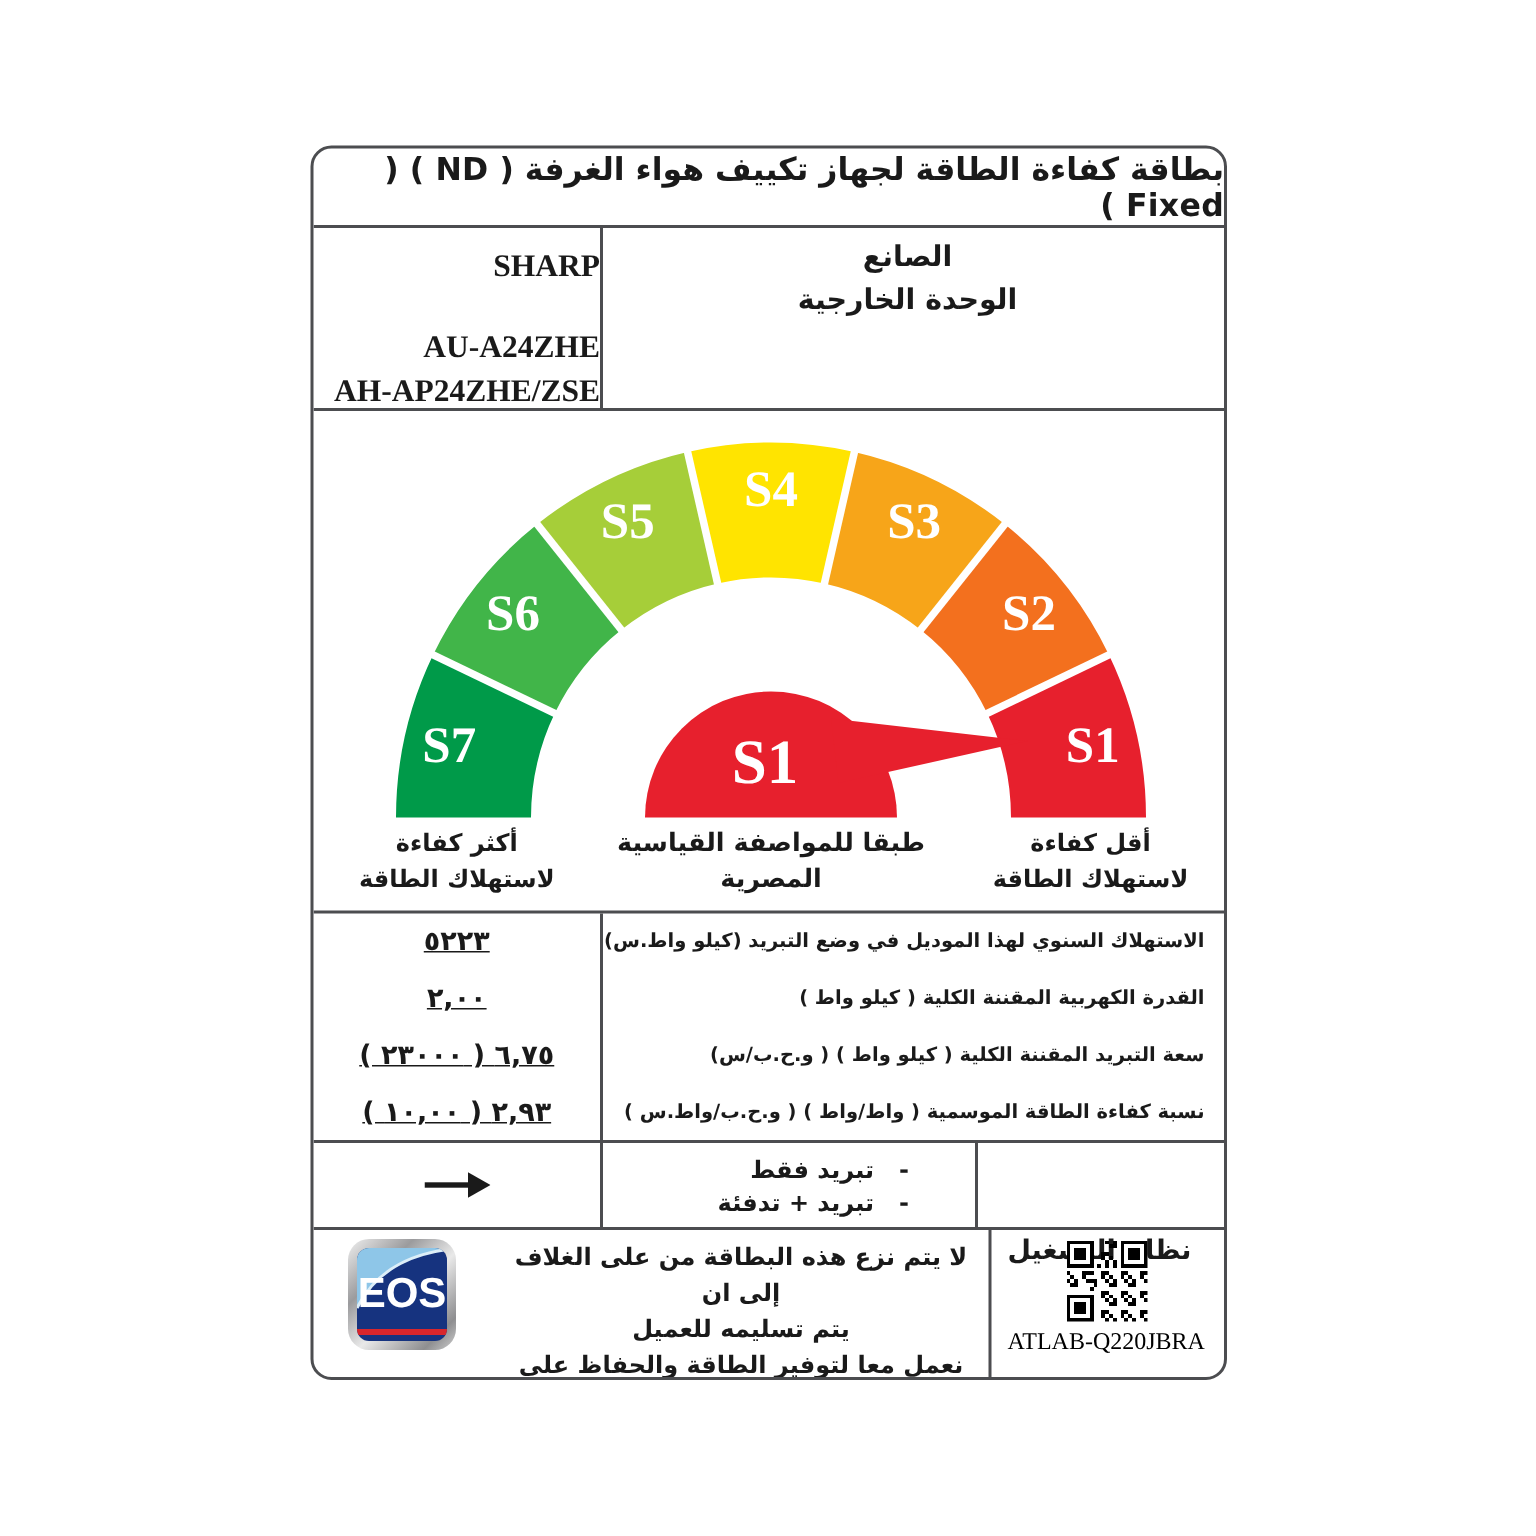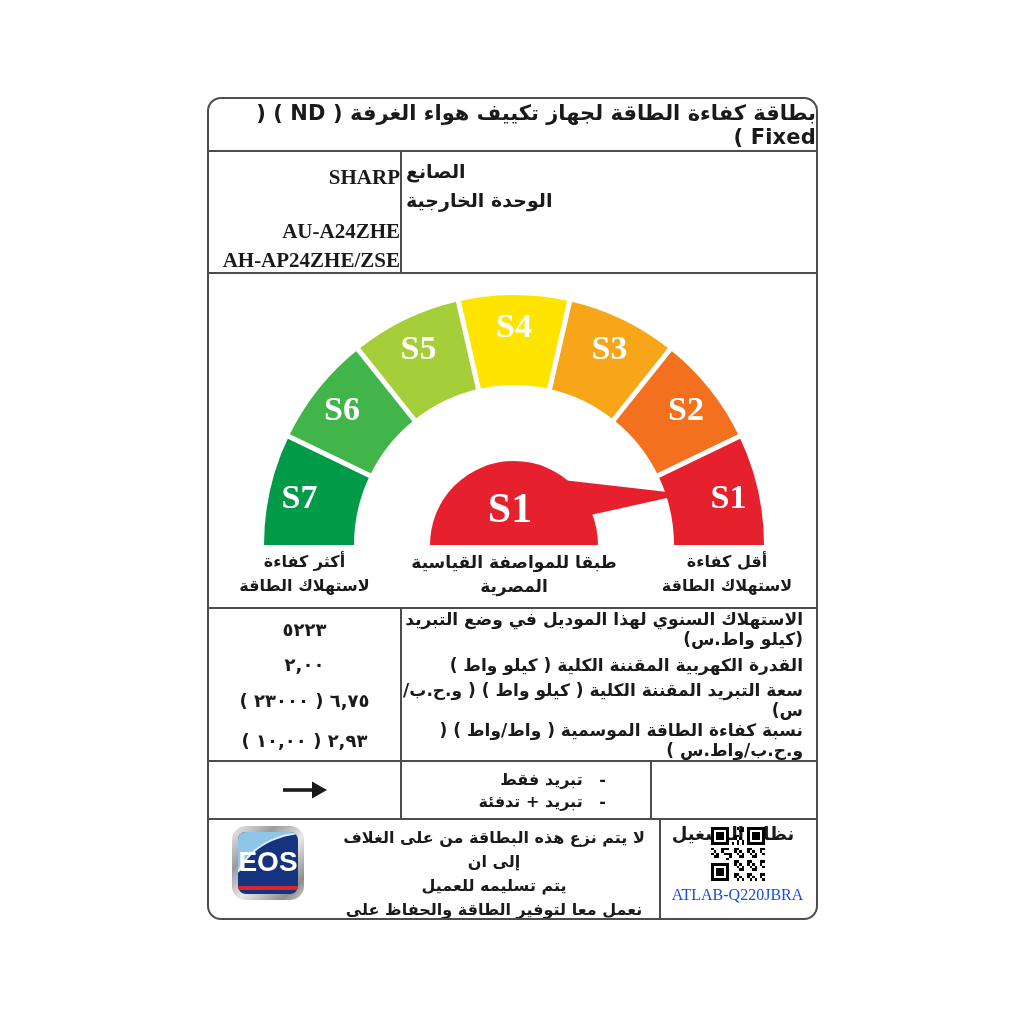--- a/index.html
+++ b/index.html
@@ -9,56 +9,56 @@
     border:2px solid #4c4d50;border-radius:14px;background:#fff;
     box-sizing:border-box;overflow:hidden;
   }
   .sec{position:relative;box-sizing:border-box;}
   .sec-title{height:53px;border-bottom:2px solid #4c4d50;display:flex;align-items:center;justify-content:center;}
   .title-text{font-size:21px;font-weight:bold;letter-spacing:.2px;}
   .sec-mfr{height:122px;border-bottom:2px solid #4c4d50;}
   .v-div{position:absolute;top:0;bottom:0;width:2px;background:#4c4d50;}
   .mfr-left-val{position:absolute;left:0;width:191px;text-align:right;
     font-family:Liberation Serif, serif;font-weight:bold;font-size:21px;}
-  .mfr-labels{position:absolute;right:0;top:5px;width:410px;text-align:left;direction:rtl;
+  .mfr-labels{position:absolute;right:0;top:5px;width:410px;text-align:center;direction:rtl;
     padding-right:12px;box-sizing:border-box;}
   .mfr-labels div{font-size:19px;font-weight:bold;line-height:29px;}
   .sec-gauge{height:335px;border-bottom:2px solid #4c4d50;}
   .gauge-svg{position:absolute;left:0;top:0;}
   .seg-label{font-family:"Liberation Serif","DejaVu Serif",serif;font-weight:bold;font-size:34px;fill:#ffffff;text-anchor:middle;}
   .hub-label{font-family:"Liberation Serif","DejaVu Serif",serif;font-weight:bold;font-size:42px;fill:#ffffff;text-anchor:middle;}
   .gauge-cap{position:absolute;text-align:center;direction:rtl;font-weight:bold;font-size:16px;line-height:24px;}
   .cap-left{left:18px;top:276px;width:155px;}
   .cap-center{left:200px;top:276px;width:210px;font-size:17px;}
   .cap-right{left:438px;top:276px;width:160px;}
   .sec-specs{height:153px;border-bottom:2px solid #4c4d50;display:flex;flex-direction:column;}
   .spec-row{flex:1;display:flex;align-items:center;}
-  .spec-val{width:191px;text-align:center;direction:ltr;font-weight:bold;font-size:18px;letter-spacing:4px;}
-  .spec-label{flex:1;direction:rtl;text-align:right;padding-right:13px;font-weight:bold;font-size:17px;}
+  .spec-val{width:191px;text-align:center;direction:ltr;font-weight:bold;font-size:18px;letter-spacing:4px;text-decoration:underline;}
+  .spec-label{flex:1;direction:rtl;text-align:right;padding-right:13px;font-weight:bold;font-size:13px;}
   .sec-oper{height:58px;border-bottom:2px solid #4c4d50;}
   .oper-arrow{position:absolute;left:0;top:0;width:191px;height:100%;display:flex;align-items:center;justify-content:center;}
   .oper-modes{position:absolute;left:193px;top:0;width:246px;height:100%;direction:rtl;text-align:right;
     padding:7px 42px 16px 0;box-sizing:border-box;}
   .oper-modes div{font-size:16px;font-weight:bold;line-height:22px;}
   .oper-head{position:absolute;left:441px;top:0;right:0;height:100%;display:flex;align-items:center;justify-content:center;
     direction:rtl;font-size:18px;font-weight:bold;margin-top:43px;}
   .sec-footer{height:98px;}
   .eos-logo{position:absolute;left:23px;top:6px;width:72px;height:74px;border-radius:14px;
     background:linear-gradient(135deg,#efefef 0%,#9b9b9d 30%,#e9e9e9 55%,#8e8e90 85%,#cfcfcf 100%);
     padding:6px;box-sizing:border-box;}
   .eos-inner{position:relative;width:100%;height:100%;border-radius:8px;background:#16337f;overflow:hidden;}
   .eos-swoosh{position:absolute;left:0;top:0;}
   .eos-text{position:absolute;left:0;right:0;top:14px;text-align:center;color:#ffffff;
     font-family:"Liberation Sans","DejaVu Sans",sans-serif;font-weight:bold;font-size:28px;letter-spacing:0px;}
   .eos-stripe{position:absolute;left:0;right:0;bottom:4px;height:4px;background:#d8262c;}
   .footer-notice{position:absolute;left:120px;top:6px;width:330px;text-align:center;direction:rtl;}
   .footer-notice div{font-size:16px;font-weight:bold;line-height:24px;}
   .qr-cell{position:absolute;left:450px;top:0;right:0;height:100%;text-align:center;}
   .qr-svg{margin-top:7px;}
-  .qr-caption{font-family:"Liberation Serif","DejaVu Serif",serif;font-size:16px;margin-top:1px;color:#1d4ed8;}
+  .qr-caption{font-family:"Liberation Serif","DejaVu Serif",serif;font-size:16px;margin-top:1px;color:#000000;}
   .footer-vdiv{position:absolute;left:450px;top:0;bottom:0;width:2px;background:#4c4d50;}
 </style>
 </head>
 <body>
 
 <div class="label-card">
 
   <div class="sec sec-title">
     <div class="title-text" dir="rtl">بطاقة كفاءة الطاقة لجهاز تكييف هواء الغرفة ( ND )‏ ( Fixed )</div>
   </div>

